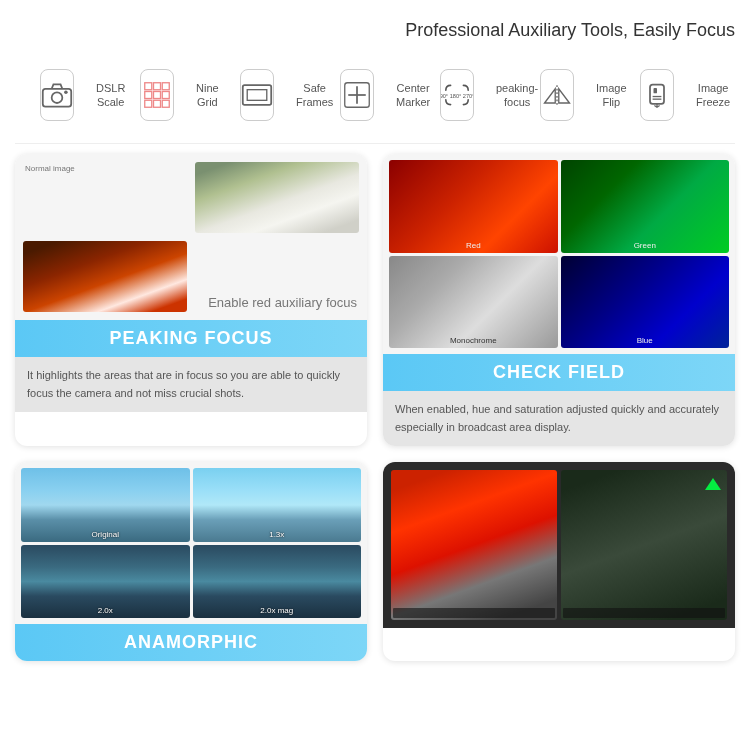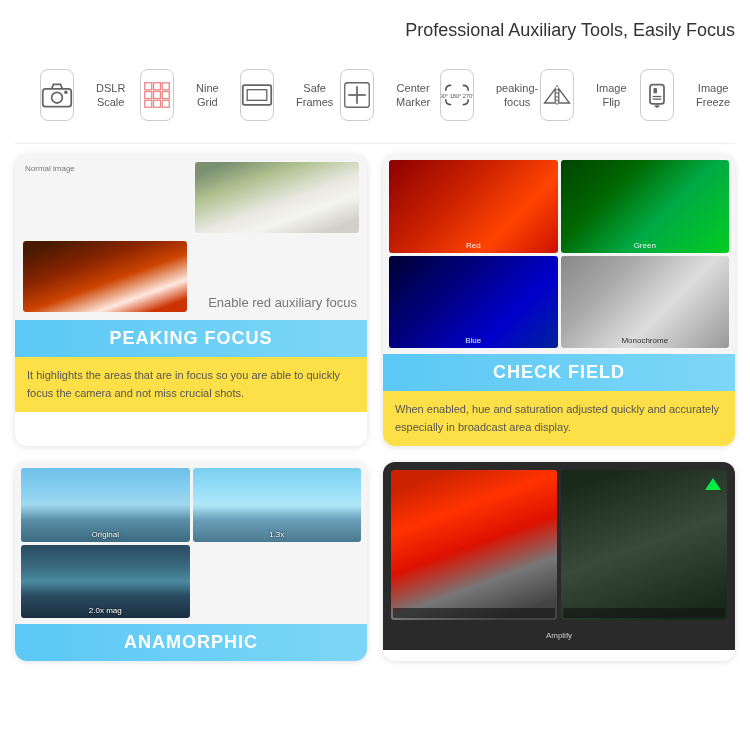--- a/index.html
+++ b/index.html
@@ -153,21 +153,21 @@
       color: #fff;
       letter-spacing: 1px;
     }
 
     
     .card-desc {
       padding: 10px 12px;
       font-size: 11px;
       color: #555;
       line-height: 1.6;
-      background: #fde047;
+      background: #e5e5e5;
     }
 
     
     .anamorphic-images {
       display: grid;
       grid-template-columns: 1fr 1fr;
       grid-template-rows: 1fr 1fr;
       gap: 3px;
       height: 150px;
     }
@@ -375,43 +375,46 @@
 
     <div class="feature-card">
       <div class="card-image-area" style="padding:6px;">
         <div class="check-images">
           <div class="check-cell check-red">
             <span class="check-cell-label">Red</span>
           </div>
           <div class="check-cell check-green">
             <span class="check-cell-label">Green</span>
           </div>
+          <div class="check-cell check-mono">
+            <span class="check-cell-label" style="color:#333;">Monochrome</span>
+          </div>
           <div class="check-cell check-blue">
             <span class="check-cell-label">Blue</span>
-          </div>
-          <div class="check-cell check-mono">
-            <span class="check-cell-label" style="color:#333;">Monochrome</span>
           </div>
         </div>
       </div>
       <div class="card-title-bar">
         <span class="card-title-text">CHECK FIELD</span>
       </div>
       <div class="card-desc">When enabled,  hue and saturation adjusted quickly and accurately especially in broadcast area display.</div>
     </div>
 
     <div class="feature-card">
       <div class="card-image-area" style="padding:6px;">
         <div class="anamorphic-images">
           <div class="ana-cell ana-original">
             <span class="ana-cell-label">Original</span>
           </div>
           <div class="ana-cell ana-1x3">
             <span class="ana-cell-label">1.3x</span>
           </div>
+          <div class="ana-cell ana-2x">
+            <span class="ana-cell-label">2.0x</span>
+          </div>
           <div class="ana-cell ana-2x-mag">
             <span class="ana-cell-label">2.0x mag</span>
           </div>
         </div>
       </div>
       <div class="card-title-bar">
         <span class="card-title-text">ANAMORPHIC</span>
       </div>
     </div>
 
@@ -420,21 +423,18 @@
         <div class="zoom-images" style="padding:0;">
           <div class="zoom-cell" style="background: linear-gradient(160deg, #cc2200 10%, #ff3300 30%, #dd1100 50%, #777 70%, #444 90%); position:relative;">
             <div style="position:absolute;bottom:2px;left:2px;right:2px;height:10px;background:#111;opacity:0.6;border-radius:1px;"></div>
           </div>
           <div class="zoom-cell" style="background: linear-gradient(160deg, #1a2a1a 10%, #2a3a2a 30%, #3a4a3a 50%, #2a3a2a 70%, #1a2a1a 90%); position:relative;">
             <div style="position:absolute;bottom:2px;left:2px;right:2px;height:10px;background:#111;opacity:0.6;border-radius:1px;"></div>
 
             <div style="position:absolute;top:8px;right:6px;width:0;height:0;border-left:8px solid transparent;border-right:8px solid transparent;border-bottom:12px solid #00ff44;opacity:0.9;"></div>
           </div>
         </div>
-        <div style="text-align:center;margin-top:4px;">
-          <span style="font-size:8px;color:#ccc;">Amplify</span>
-        </div>
       </div>
     </div>
 
   </div>
 
 </div>
 
 </body></html>

